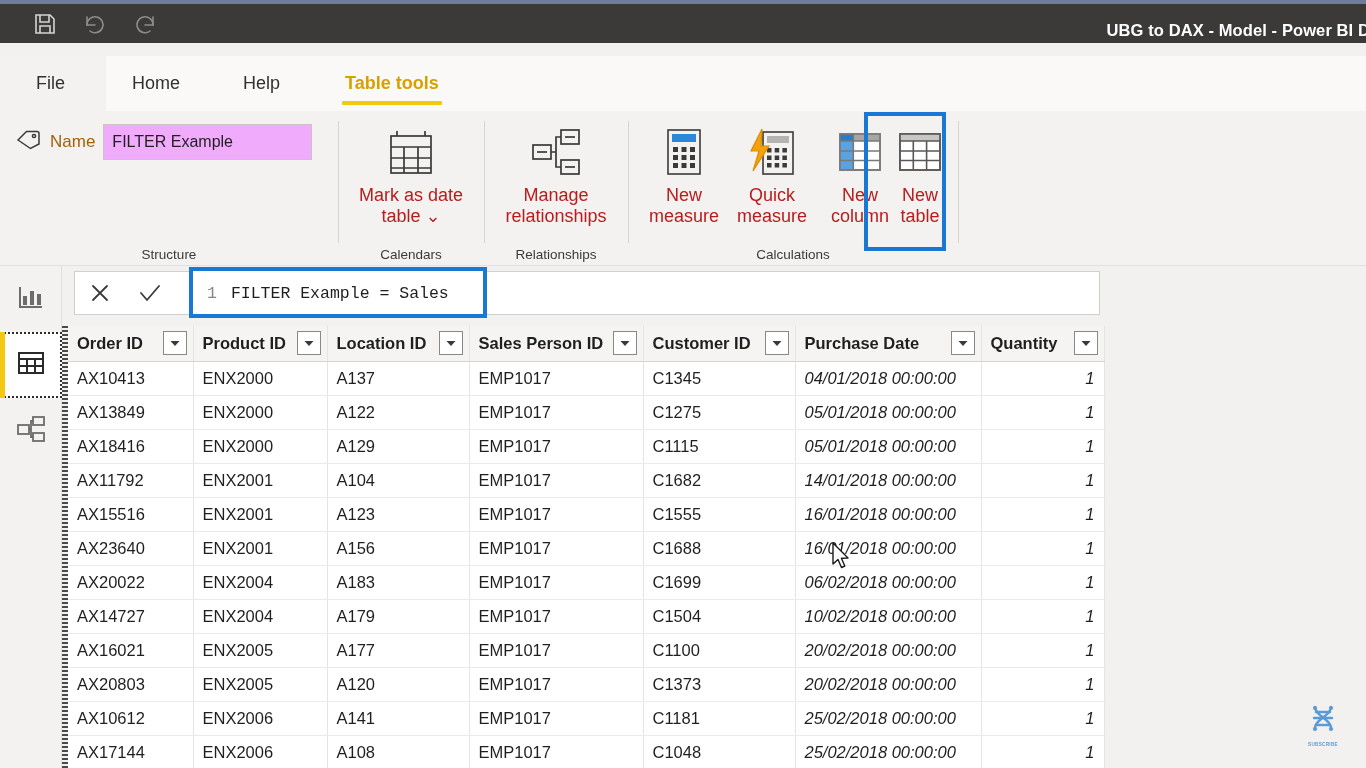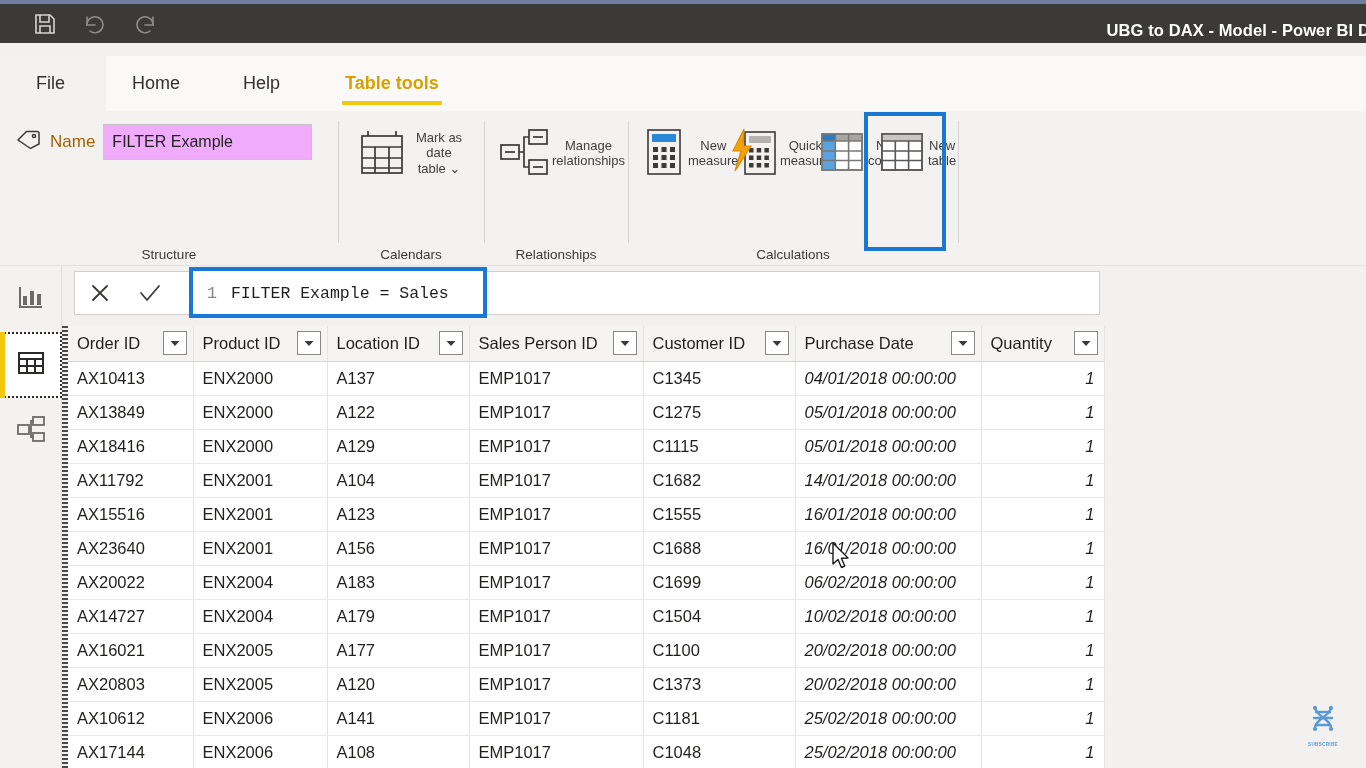--- a/index.html
+++ b/index.html
@@ -82,23 +82,23 @@
   .name-input {
     width: 209px; height: 36px;
     border: 1px solid #c8c6c4; background: #f0abfc;
     font-family: "Liberation Sans", sans-serif;
     font-size: 16px; color: #201f1e; padding: 0 8px;
   }
 
   
   .rbtn {
     position: absolute; top: 10px;
-    display: flex; flex-direction: row; align-items: center;
+    display: flex; flex-direction: column; align-items: center;
     text-align: center; line-height: 1.16;
-    font-size: 13px; color: #404040;
+    font-size: 18px; color: #b91c1c;
   }
   .rbtn .ricon { height: 62px; display: flex; align-items: center; justify-content: center; }
   .rbtn .rlab { white-space: pre-line; padding-top: 2px; }
 
   .hl-box { position: absolute; border: 4px solid #1878d4; }
 
   
   .rail {
     position: absolute; top: 266px; left: 0; width: 62px; height: 502px;
     background: #f3f2f1; border-right: 1px solid #e1dfdd;
@@ -138,21 +138,21 @@
     position: absolute; left: 0; top: 0; width: 6px; height: 442px;
     background: repeating-linear-gradient(to bottom, #4a4a4a 0 2px, transparent 2px 4px);
   }
   table.grid {
     position: absolute; left: 6px; top: 0;
     border-collapse: collapse; background: #ffffff;
     table-layout: fixed;
   }
   table.grid th {
     background: #f5f4f3; color: #1f1f1f;
-    font-size: 16.5px; font-weight: 400;
+    font-size: 16.5px; font-weight: 700;
     text-align: left; height: 35px;
     border-right: 1px solid #e6e4e2; border-bottom: 1px solid #d6d4d2;
     padding: 0 0 0 9px; white-space: nowrap;
     position: relative; vertical-align: middle;
   }
   .th-inner { display: flex; align-items: center; justify-content: space-between; padding-right: 6px; }
   .filter-btn {
     width: 24px; height: 24px; border: 1px solid #8a8886; background: #ffffff;
     display: flex; align-items: center; justify-content: center; flex: none; margin-left: 8px;
   }

